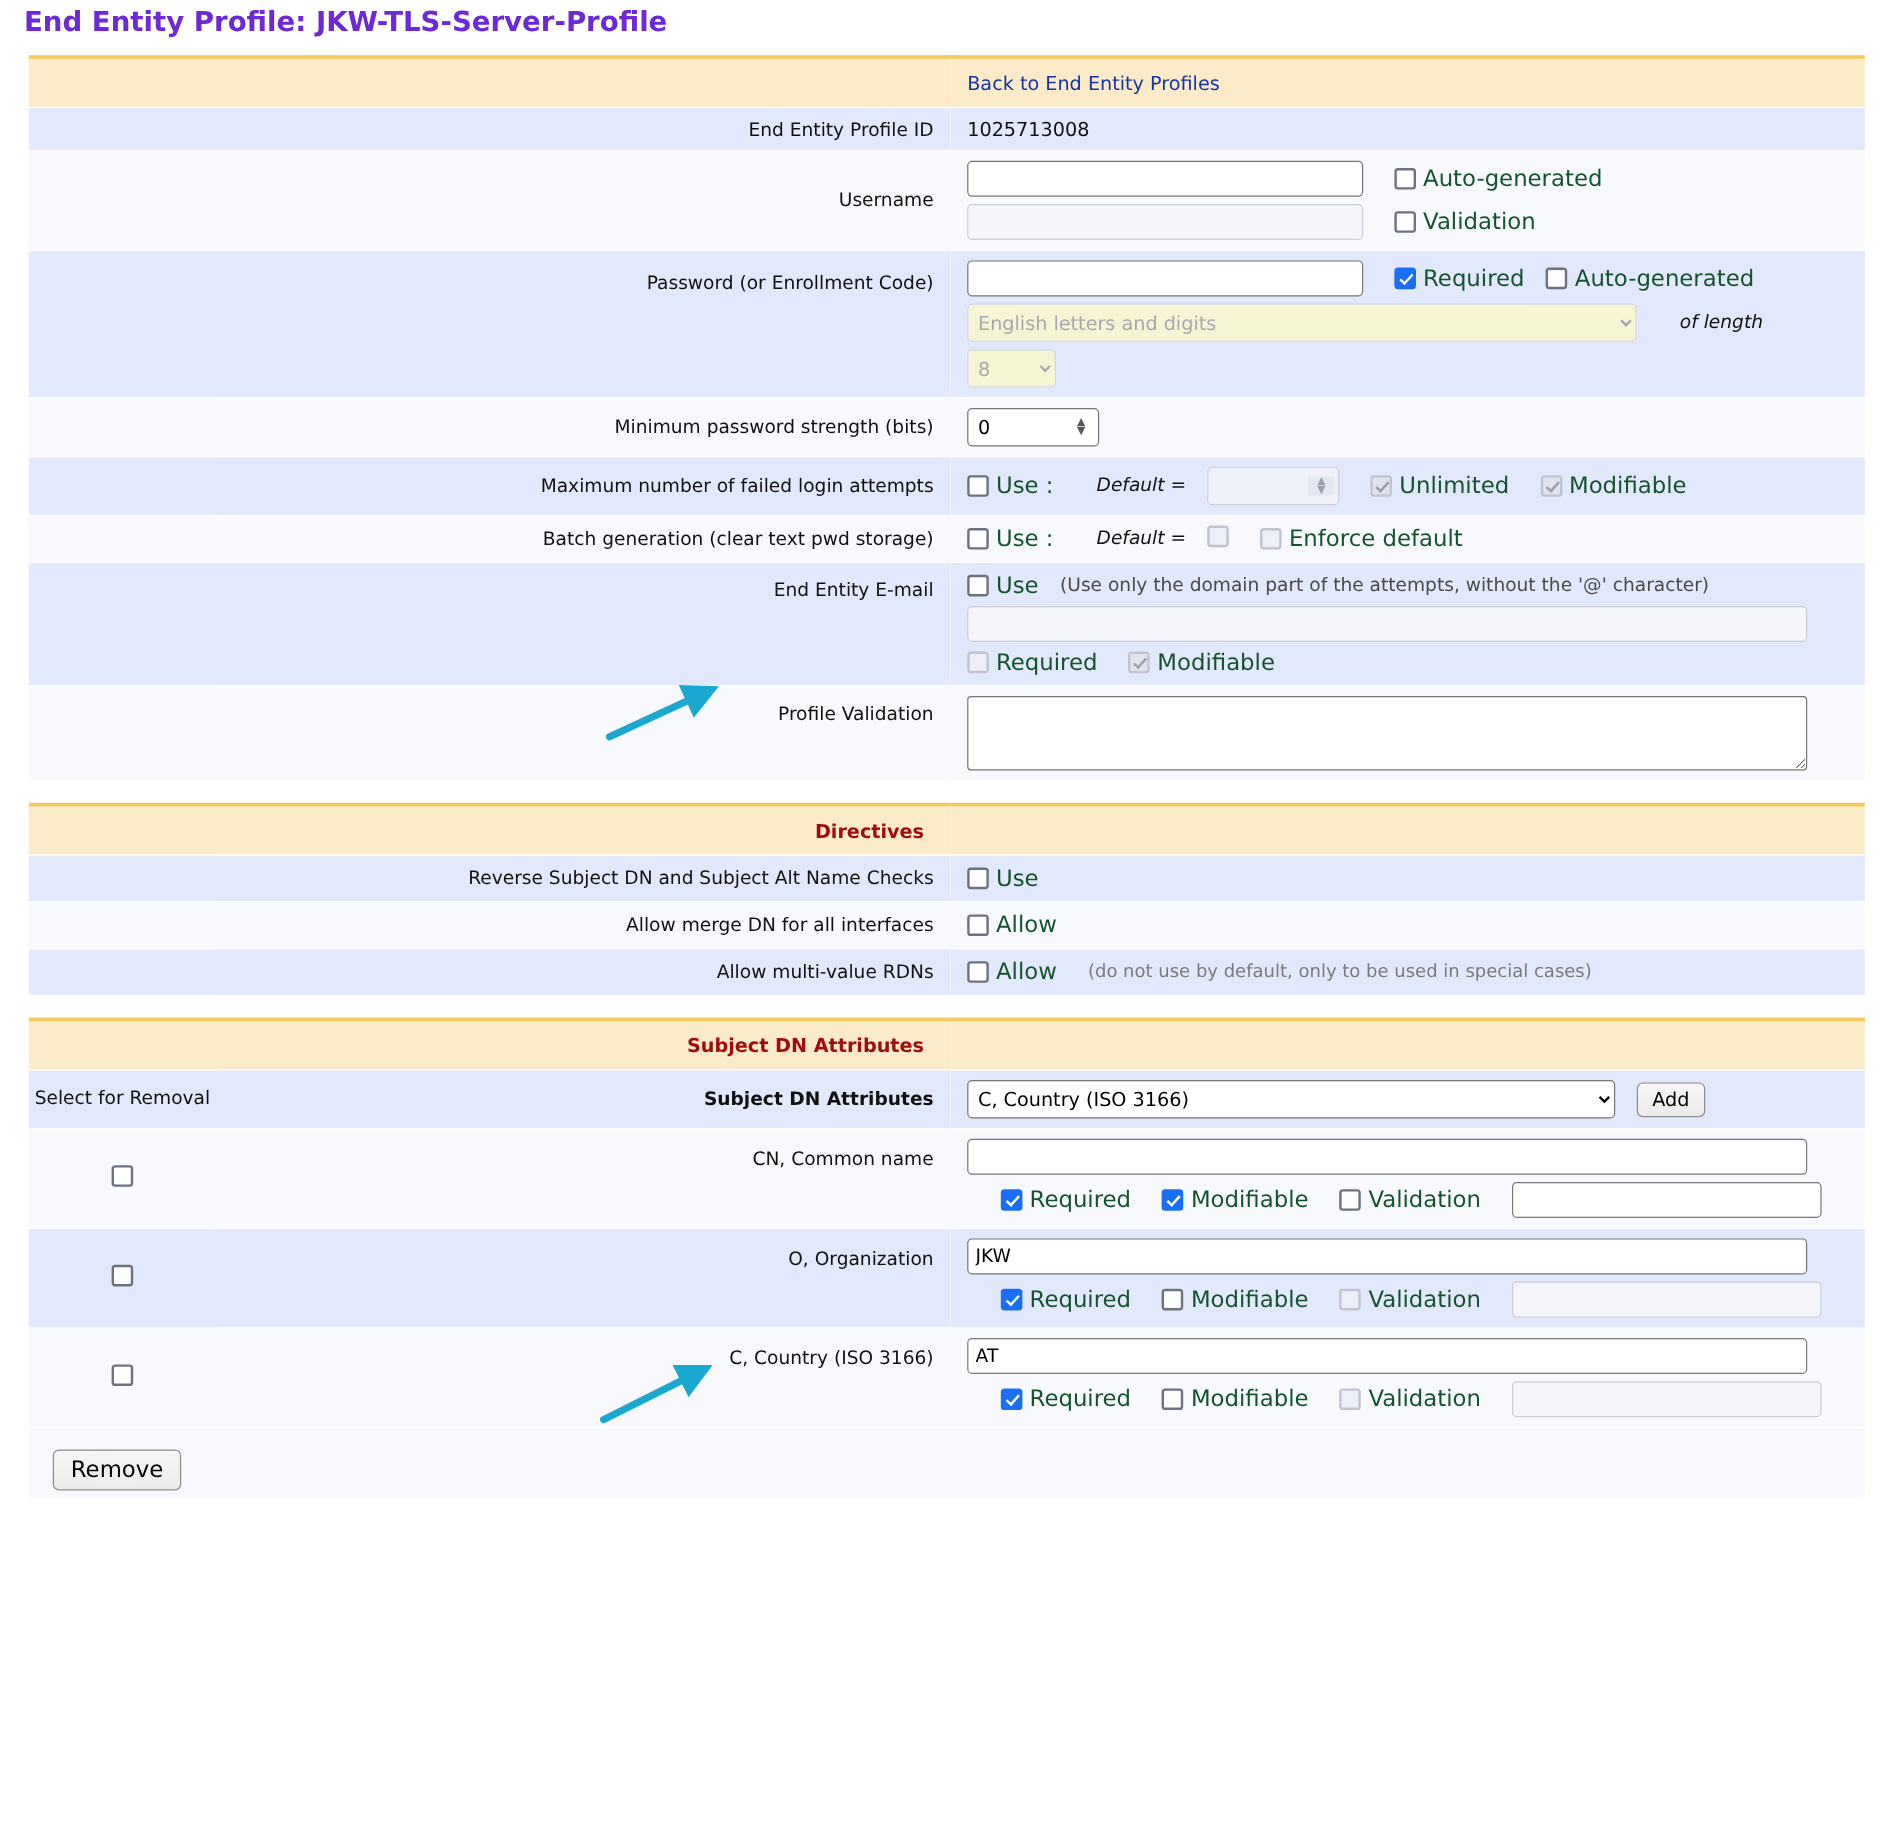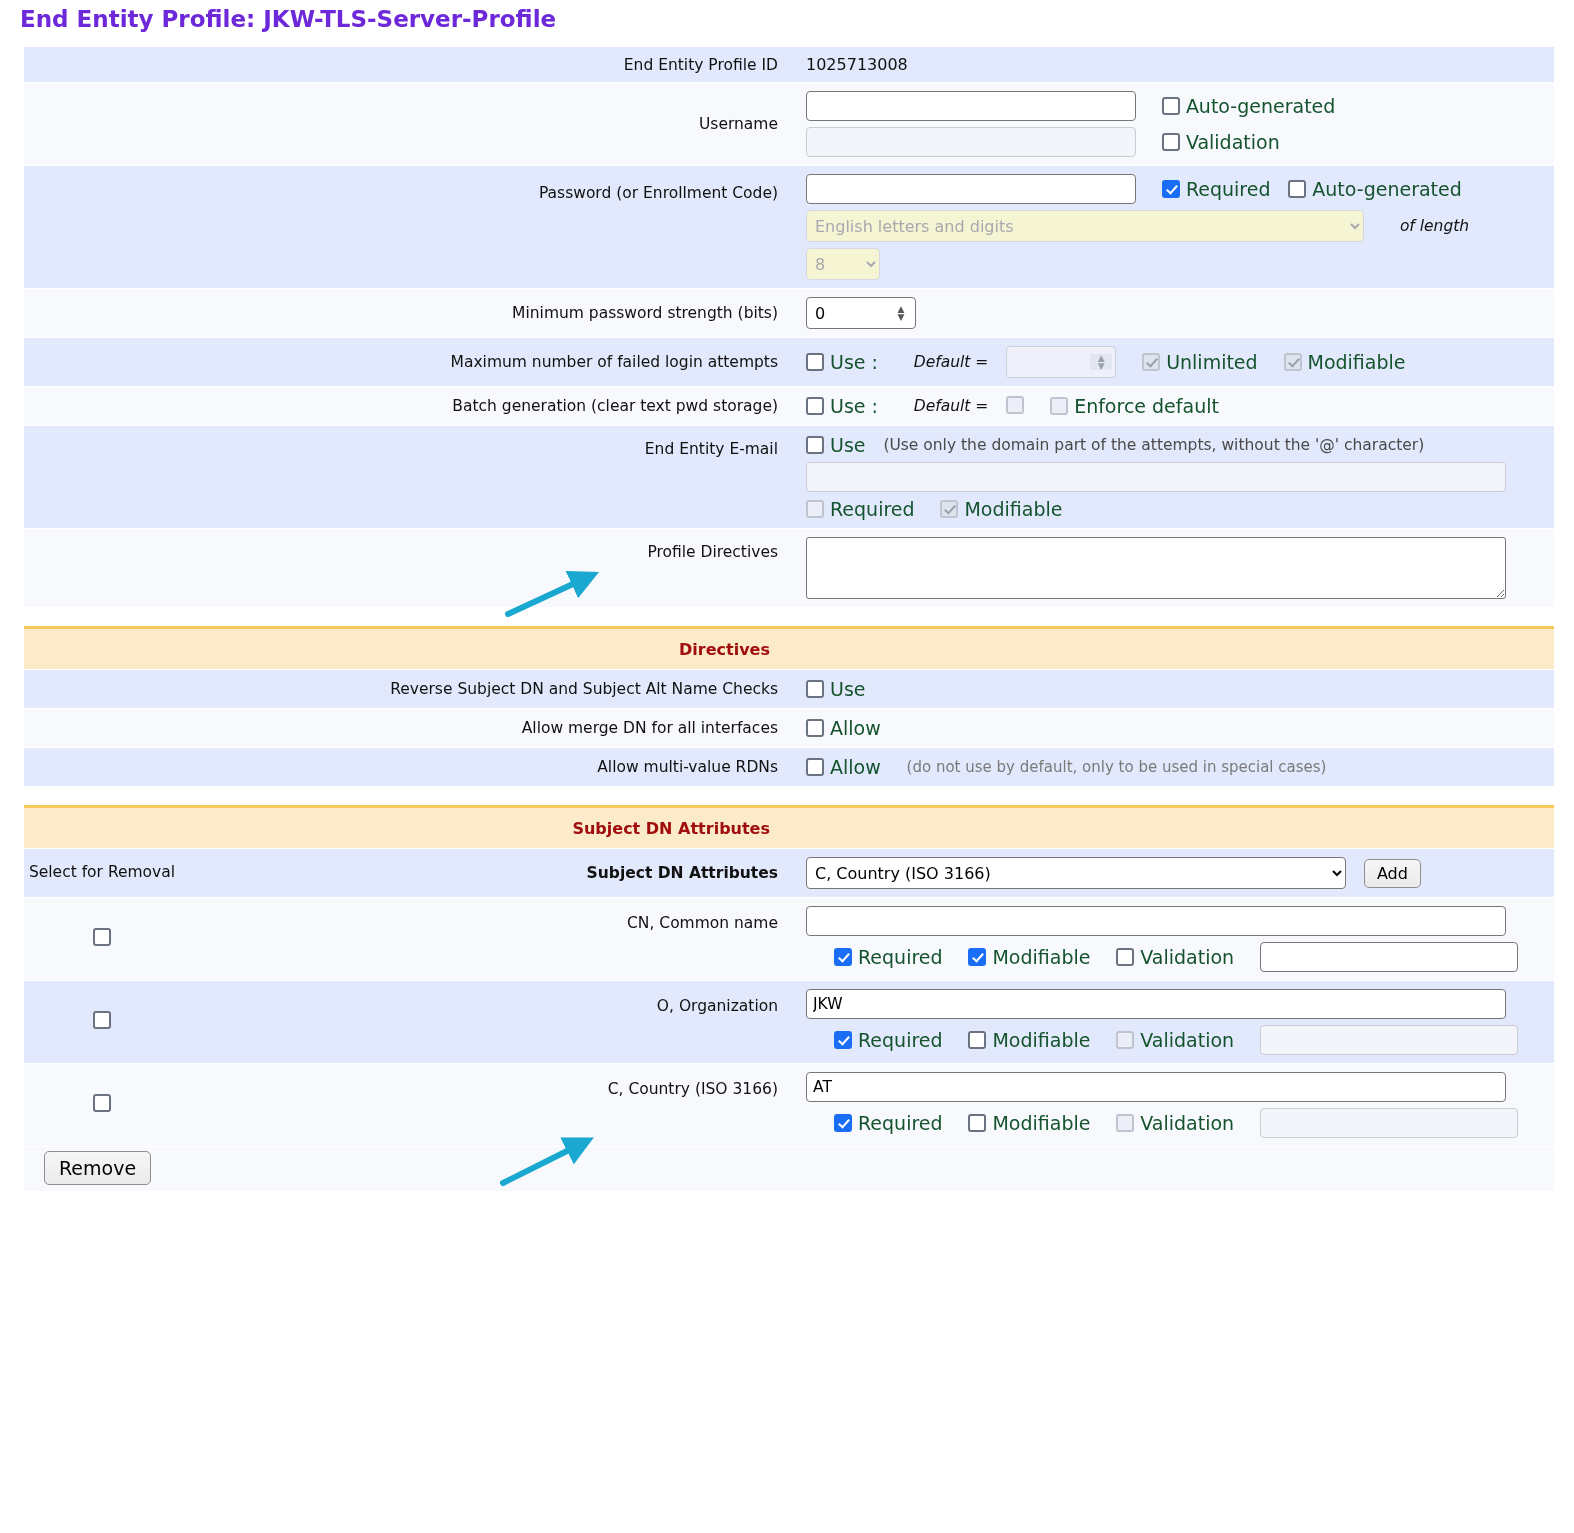--- a/index.html
+++ b/index.html
@@ -170,21 +170,21 @@
     font-family:"DejaVu Sans","Liberation Sans",sans-serif;
     font-size:16px;
     color:#000;
     background:linear-gradient(#f6f6f6,#ebebeb);
     border:1px solid #8d8d8d;
     border-radius:5px;
     padding:4px 12px;
     vertical-align:middle;
     cursor:pointer;
   }
-  button.btn.remove{font-size:19px;padding:5px 14px;margin:4px 0 6px 20px;}
+  button.btn.remove{font-size:19px;padding:5px 14px;margin:18px 0 6px 20px;}
 
   
   .cb{
     display:inline-block;
     width:18px;height:18px;
     box-sizing:border-box;
     border:2px solid #6b7280;
     border-radius:3px;
     background:#fff;
     vertical-align:-3px;
@@ -235,20 +235,27 @@
 
   <h2 class="profile-title">End Entity Profile: JKW-TLS-Server-Profile</h2>
 
   <table class="grid">
     <colgroup>
         <col class="c1">
         <col class="c2">
         <col class="c3">
       </colgroup>
     <tbody>
+      <tr class="hdr">
+        <td></td>
+        <td class="title-cell"></td>
+        <td class="link-cell">
+          <a class="backlink" href="#">Back to End Entity Profiles</a>
+        </td>
+      </tr>
 
       <tr class="r-blue">
         <td></td>
         <td class="label">End Entity Profile ID</td>
         <td class="field">
           <span class="idval">1025713008</span>
         </td>
       </tr>
 
       <tr class="r-light">
@@ -401,21 +408,21 @@
                 <span class="cb checked dis"></span>
                 <span class="lbl">Modifiable</span>
               </span>
             </div>
           </div>
         </td>
       </tr>
 
       <tr class="r-light">
         <td></td>
-        <td class="label" style="vertical-align:top;padding-top:14px;">Profile Directives</td>
+        <td class="label" style="vertical-align:top;padding-top:14px;">Profile Validation</td>
         <td class="field">
           <textarea class="desc" style=""></textarea>
         </td>
       </tr>
     </tbody>
   </table>
 
   <table class="grid">
     <colgroup>
         <col class="c1">

